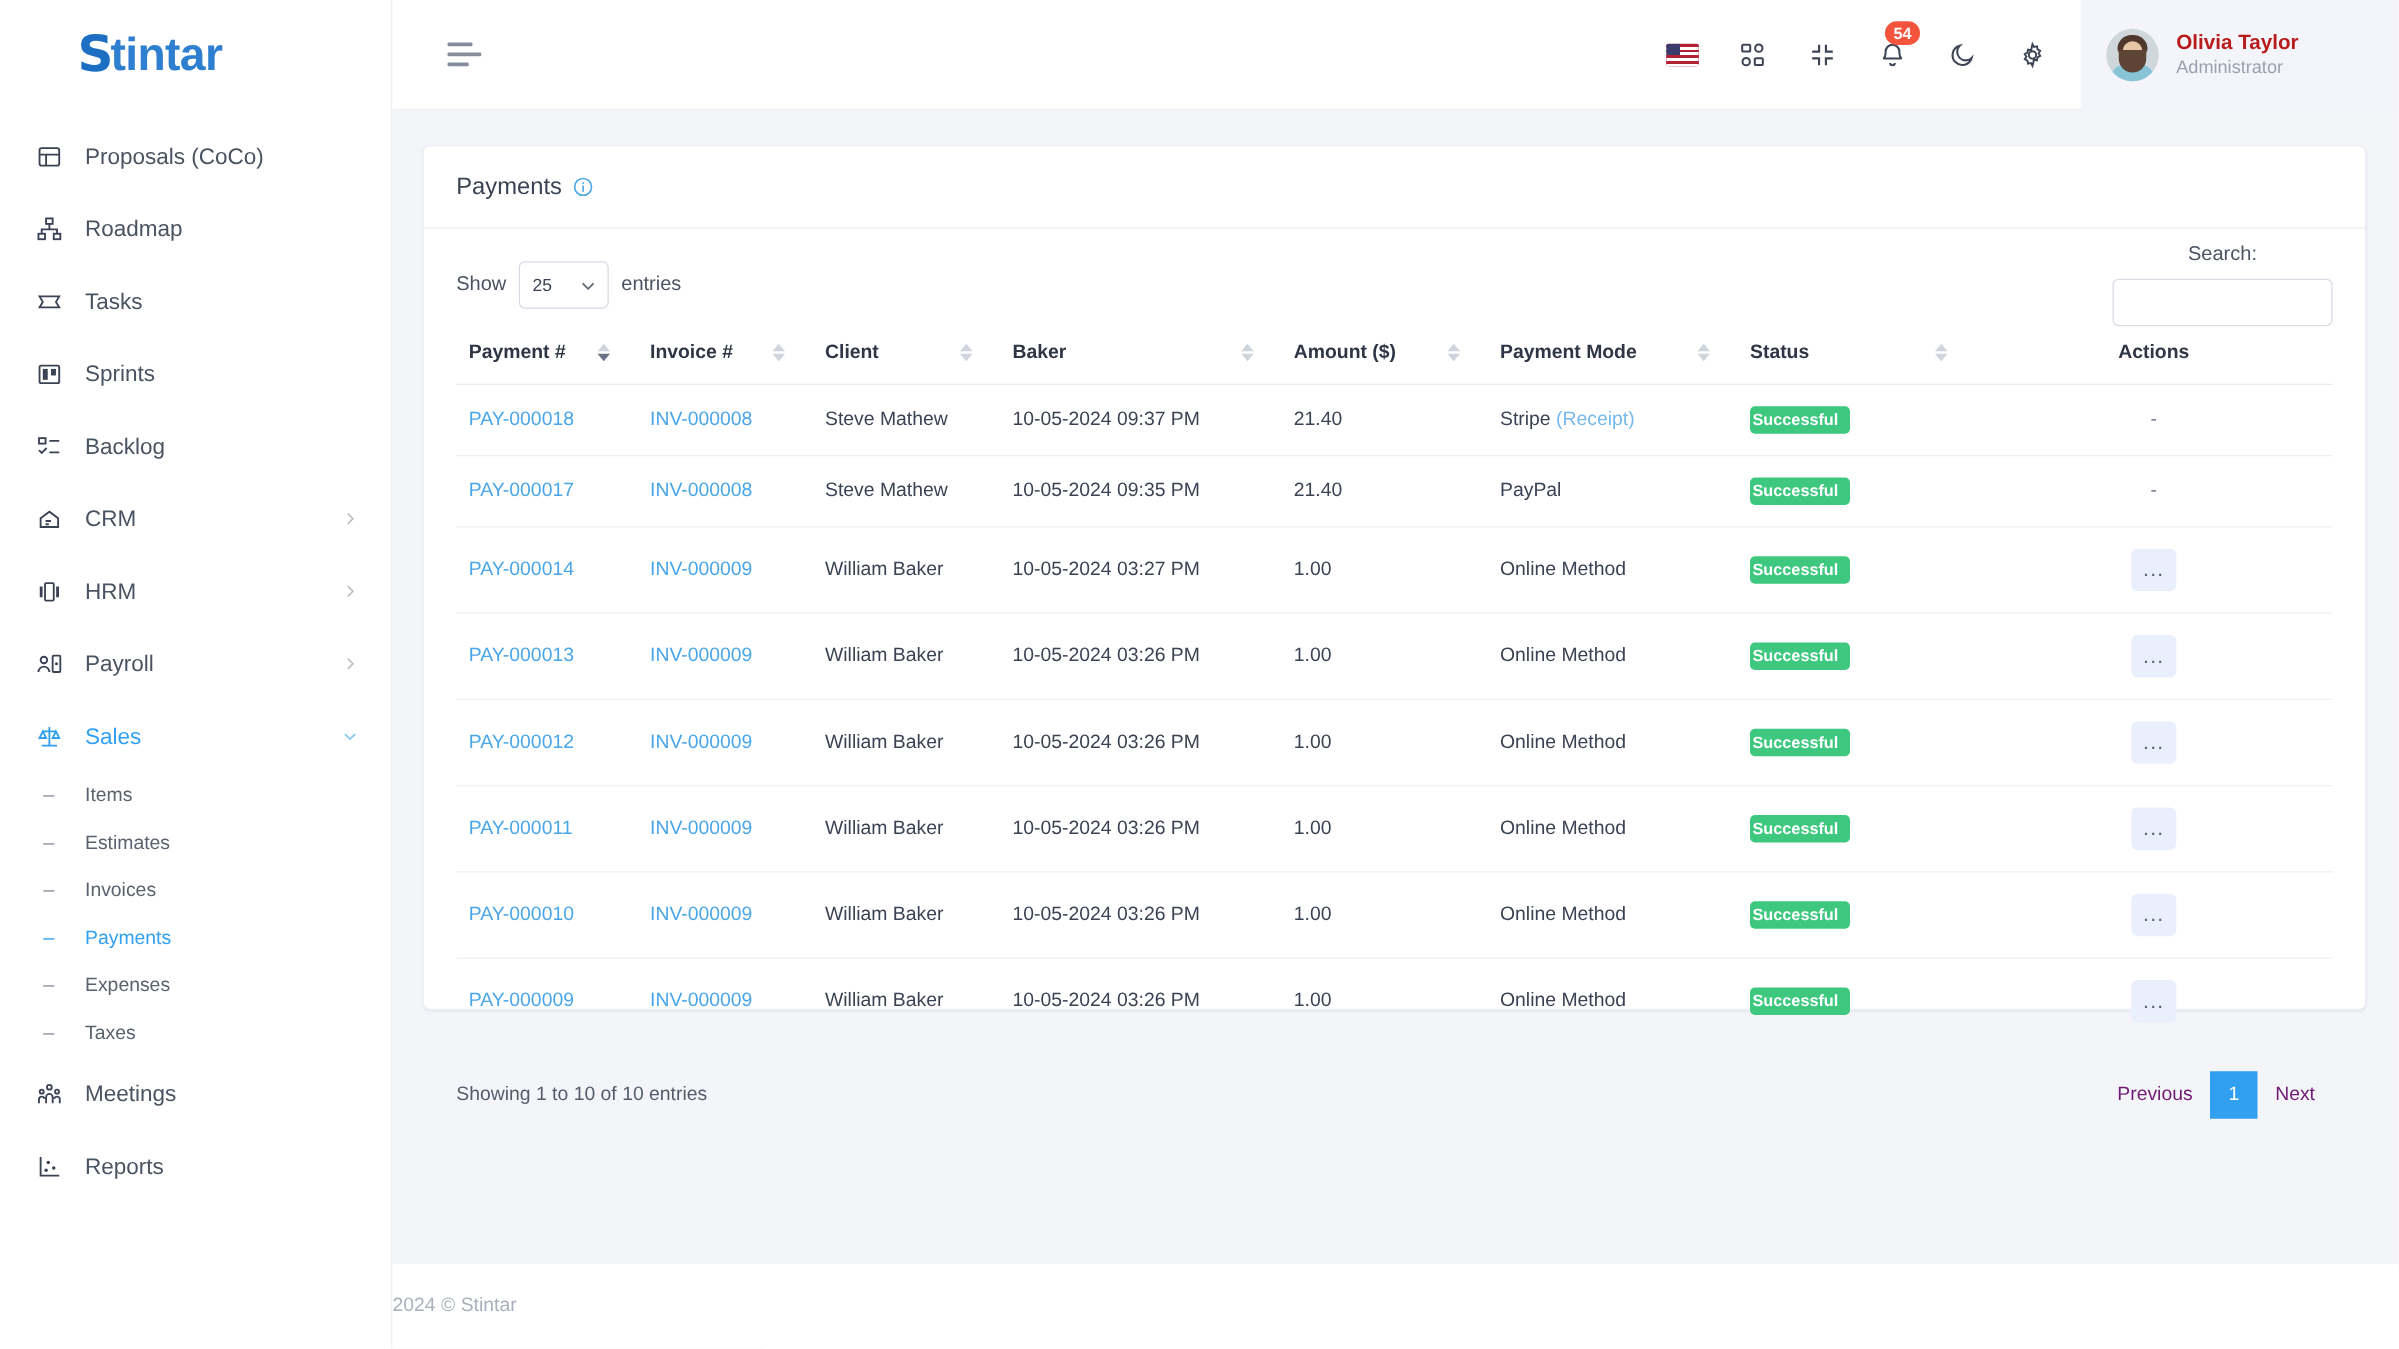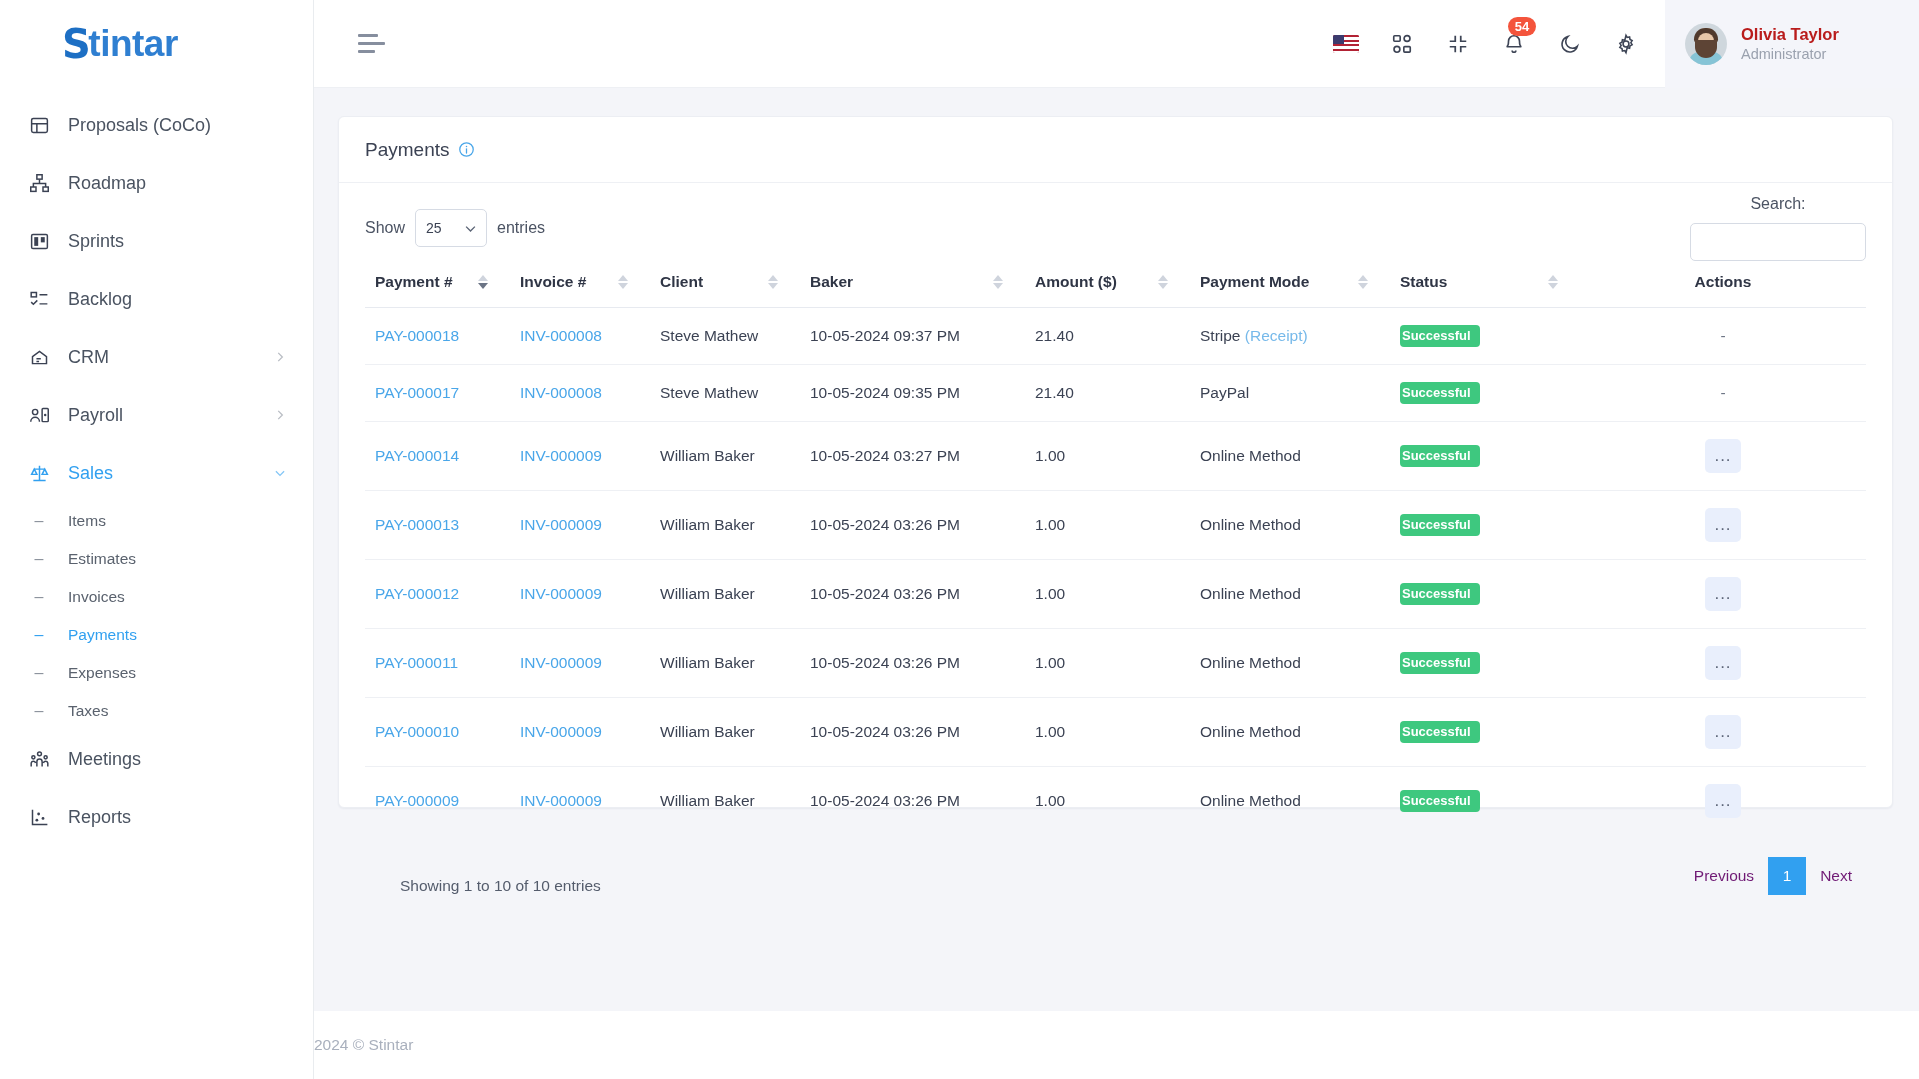--- a/index.html
+++ b/index.html
@@ -191,21 +191,21 @@
   .actions-cell { text-align: center; }
   .dash { color: #6e7686; }
   .act-btn {
     display: inline-flex; align-items: center; justify-content: center;
     width: 36px; height: 34px; background: #e9effc; border-radius: 5px;
     color: #5c6578; font-size: 17px; letter-spacing: 1px; cursor: pointer;
     border: none; font-family: "Liberation Sans", sans-serif;
   }
 
   .table-foot {
-    display: flex; align-items: flex-end; padding: 22px 0 0 0; margin-left: 35px;
+    display: flex; align-items: center; padding: 22px 0 0 0;
   }
   .showing { font-size: 15.5px; color: #545c6c; }
   .pager { margin-left: auto; display: flex; align-items: center; }
   .pg {
     min-width: 38px; height: 38px; padding: 0 14px;
     display: flex; align-items: center; justify-content: center;
     font-size: 15.5px; color: #701a75; cursor: pointer; background: transparent;
     border: none; font-family: "Liberation Sans", sans-serif;
   }
   .pg.num { background: #31a0f0; color: #fff; min-width: 38px; padding: 0; }
@@ -246,20 +246,28 @@
           <svg viewBox="0 0 24 24" fill="none" stroke="#3b4253" stroke-width="1.7">
               <rect x="9" y="2" width="6" height="5"></rect>
               <rect x="2" y="16" width="6" height="5"></rect>
               <rect x="16" y="16" width="6" height="5"></rect>
               <path d="M12 7v5M5 16v-4h14v4"></path>
             </svg>
         </span>
         <span class="nav-label">Roadmap</span>
       </div>
 
+      <div class="nav-item">
+        <span class="nav-ico">
+          <svg viewBox="0 0 24 24" fill="none" stroke="#3b4253" stroke-width="1.7">
+              <path d="M3 7h18l-3 5 3 5H3l3-5z"></path>
+            </svg>
+        </span>
+        <span class="nav-label">Tasks</span>
+      </div>
 
       <div class="nav-item">
         <span class="nav-ico">
           <svg viewBox="0 0 24 24" fill="none" stroke="#3b4253" stroke-width="1.7">
               <rect x="3" y="4" width="18" height="16" rx="1.5"></rect>
               <rect x="6" y="7" width="4.5" height="10" fill="#3b4253" stroke="none"></rect>
               <rect x="13.5" y="7" width="4.5" height="6" fill="#3b4253" stroke="none"></rect>
             </svg>
         </span>
         <span class="nav-label">Sprints</span>
@@ -283,20 +291,34 @@
             </svg>
         </span>
         <span class="nav-label">CRM</span>
         <span class="nav-chev">
           <svg viewBox="0 0 24 24" fill="none" stroke="#8a919c" stroke-width="2.2">
               <path d="M9 5l7 7-7 7"></path>
             </svg>
         </span>
       </div>
 
+      <div class="nav-item">
+        <span class="nav-ico">
+          <svg viewBox="0 0 24 24" fill="none" stroke="#3b4253" stroke-width="1.7">
+              <rect x="8" y="4" width="8" height="16" rx="1"></rect>
+              <path d="M4.5 7v10M19.5 7v10" stroke-width="2.6"></path>
+            </svg>
+        </span>
+        <span class="nav-label">HRM</span>
+        <span class="nav-chev">
+          <svg viewBox="0 0 24 24" fill="none" stroke="#8a919c" stroke-width="2.2">
+              <path d="M9 5l7 7-7 7"></path>
+            </svg>
+        </span>
+      </div>
 
       <div class="nav-item">
         <span class="nav-ico">
           <svg viewBox="0 0 24 24" fill="none" stroke="#3b4253" stroke-width="1.7">
               <circle cx="7" cy="8" r="3"></circle>
               <path d="M2 19c0-3 2.5-5 5-5s5 2 5 5"></path>
               <rect x="15" y="4" width="7" height="15" rx="1"></rect>
               <circle cx="18.5" cy="11.5" r="1.4" fill="#3b4253" stroke="none"></circle>
             </svg>
         </span>

